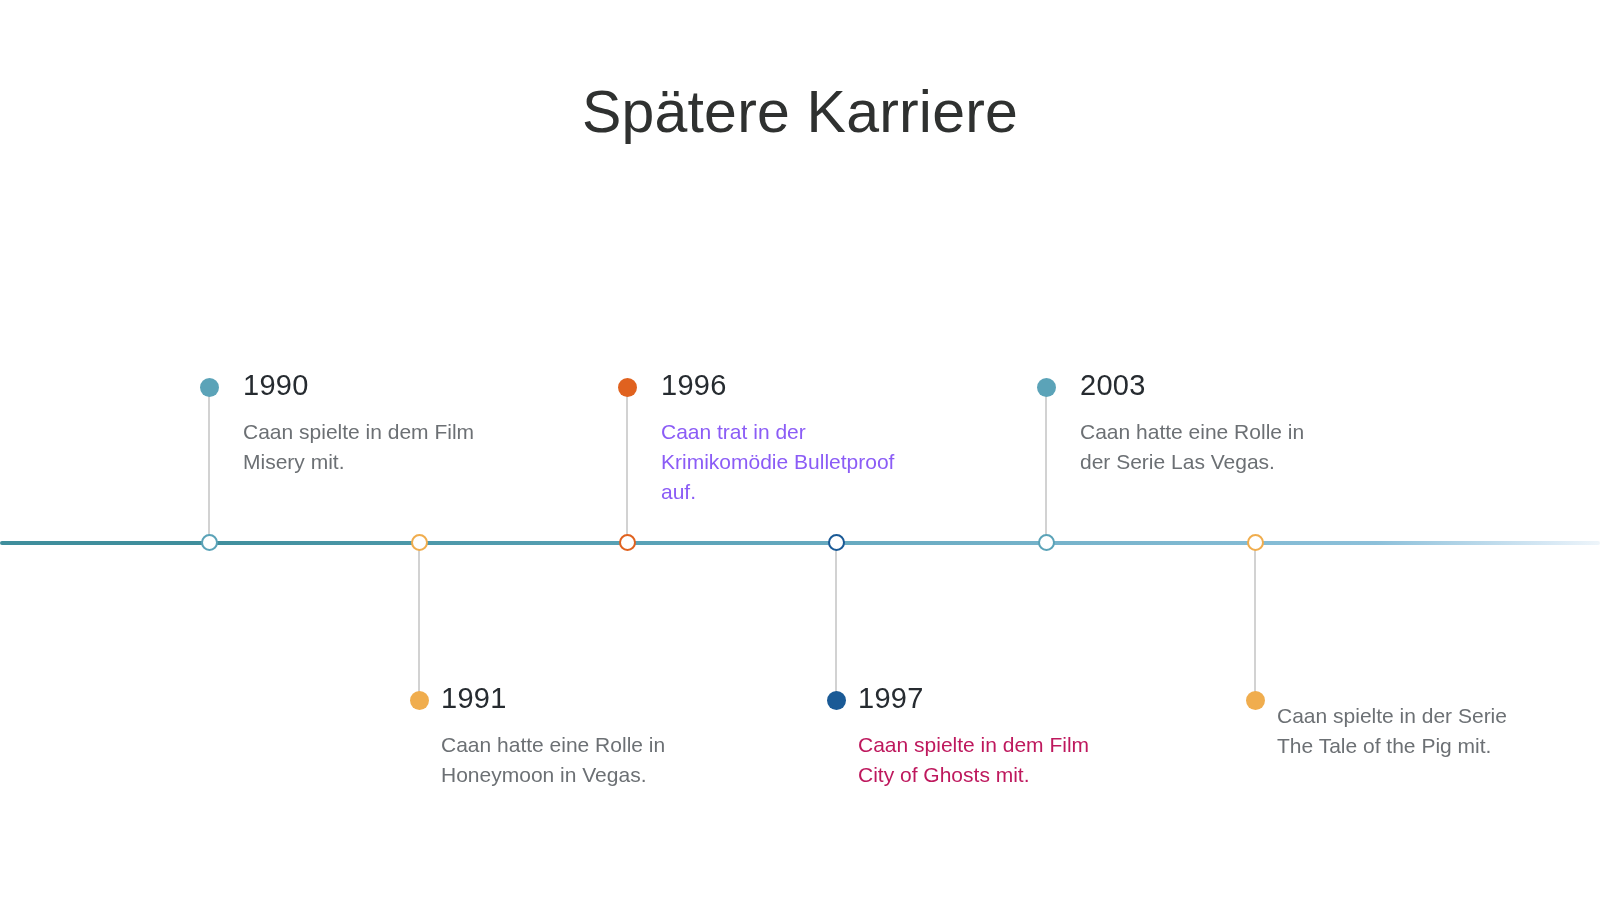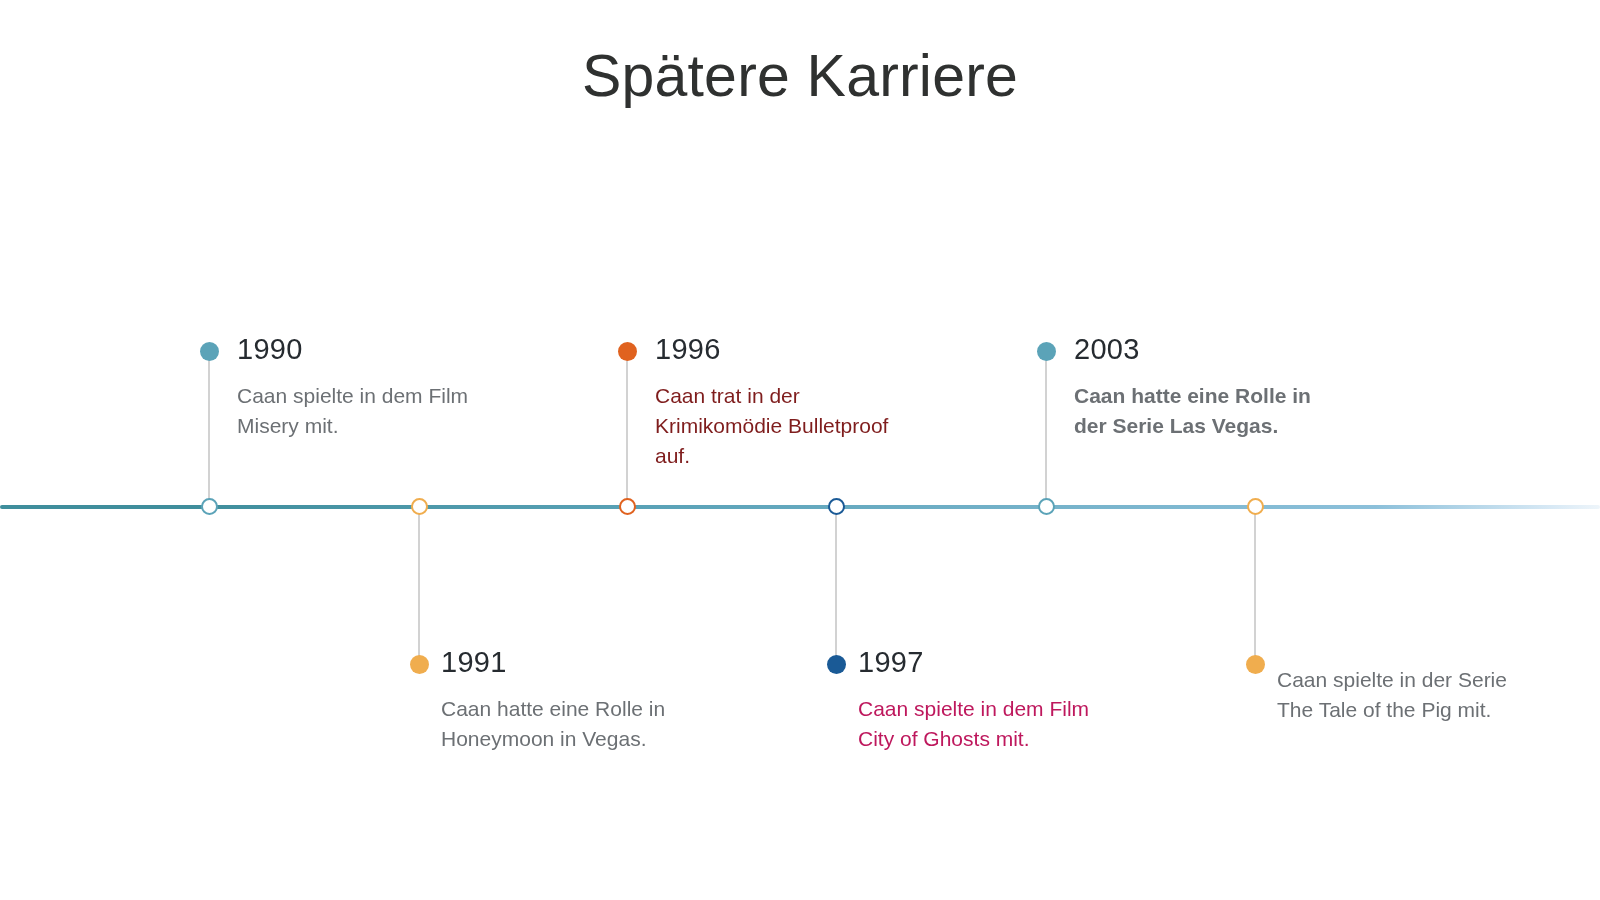--- a/index.html
+++ b/index.html
@@ -14,20 +14,21 @@
     overflow: hidden;
     font-family: "Liberation Sans", sans-serif;
     -webkit-font-smoothing: antialiased;
   }
 
   #slide {
     position: absolute;
     inset: 0;
     width: 1600px;
     height: 632px;
+    margin-top: 36px;
   }
 
   
   #page-title {
     position: absolute;
     top: 44px;
     left: 0;
     width: 1600px;
     text-align: center;
     font-size: 59px;
@@ -113,21 +114,21 @@
     margin-top: 17px;
     font-size: 21px;
     font-weight: 400;
     color: #6c7074;
     line-height: 1.42;
   }
 
   
   .event.above .bullet { top: 342px; }
   .event.above .stem   { top: 351px; height: 156px; }
-  .event.above .event-text { top: 335px; left: 28px; }
+  .event.above .event-text { top: 335px; left: 34px; }
 
   
   .event.below .bullet { top: 655px; }
   .event.below .stem   { top: 508px; height: 156px; }
   .event.below .event-text { top: 648px; left: 22px; }
 </style>
 </head>
 <body style="background: rgb(255, 255, 255);">
 
 <div id="slide">
@@ -154,39 +155,39 @@
           <div class="year" style="color: rgb(38, 43, 48);">1991</div>
           <div class="desc" style="color: rgb(108, 112, 116);">Caan hatte eine Rolle in Honeymoon in Vegas.</div>
         </div>
       </div>
       <div class="event above" style="left: 627px;">
         <div class="stem" style="background: rgb(210, 210, 210);"></div>
         <div class="bullet" style="background: rgb(224, 98, 31);"></div>
         <div class="axis-ring" style="border-color: rgb(224, 98, 31);"></div>
         <div class="event-text">
           <div class="year" style="color: rgb(38, 43, 48);">1996</div>
-          <div class="desc" style="color: #7f1d1d;">Caan trat in der Krimikomödie Bulletproof auf.</div>
+          <div class="desc" style="color: #8b5cf6;">Caan trat in der Krimikomödie Bulletproof auf.</div>
         </div>
       </div>
       <div class="event below" style="left: 836px;">
         <div class="stem" style="background: rgb(210, 210, 210);"></div>
         <div class="bullet" style="background: rgb(26, 90, 150);"></div>
         <div class="axis-ring" style="border-color: rgb(26, 90, 150);"></div>
         <div class="event-text">
           <div class="year" style="color: rgb(38, 43, 48);">1997</div>
           <div class="desc" style="color: #be185d;">Caan spielte in dem Film City of Ghosts mit.</div>
         </div>
       </div>
       <div class="event above" style="left: 1046px;">
         <div class="stem" style="background: rgb(210, 210, 210);"></div>
         <div class="bullet" style="background: rgb(91, 163, 184);"></div>
         <div class="axis-ring" style="border-color: rgb(91, 163, 184);"></div>
         <div class="event-text">
           <div class="year" style="color: rgb(38, 43, 48);">2003</div>
-          <div class="desc" style="color: rgb(108, 112, 116); font-weight: bold;">Caan hatte eine Rolle in der Serie Las Vegas.</div>
+          <div class="desc" style="color: rgb(108, 112, 116);">Caan hatte eine Rolle in der Serie Las Vegas.</div>
         </div>
       </div>
       <div class="event below" style="left: 1255px;">
         <div class="stem" style="background: rgb(210, 210, 210);"></div>
         <div class="bullet" style="background: rgb(240, 173, 78);"></div>
         <div class="axis-ring" style="border-color: rgb(240, 173, 78);"></div>
         <div class="event-text">
           <div class="desc" style="color: rgb(108, 112, 116);">Caan spielte in der Serie The Tale of the Pig mit.</div>
         </div>
       </div>

